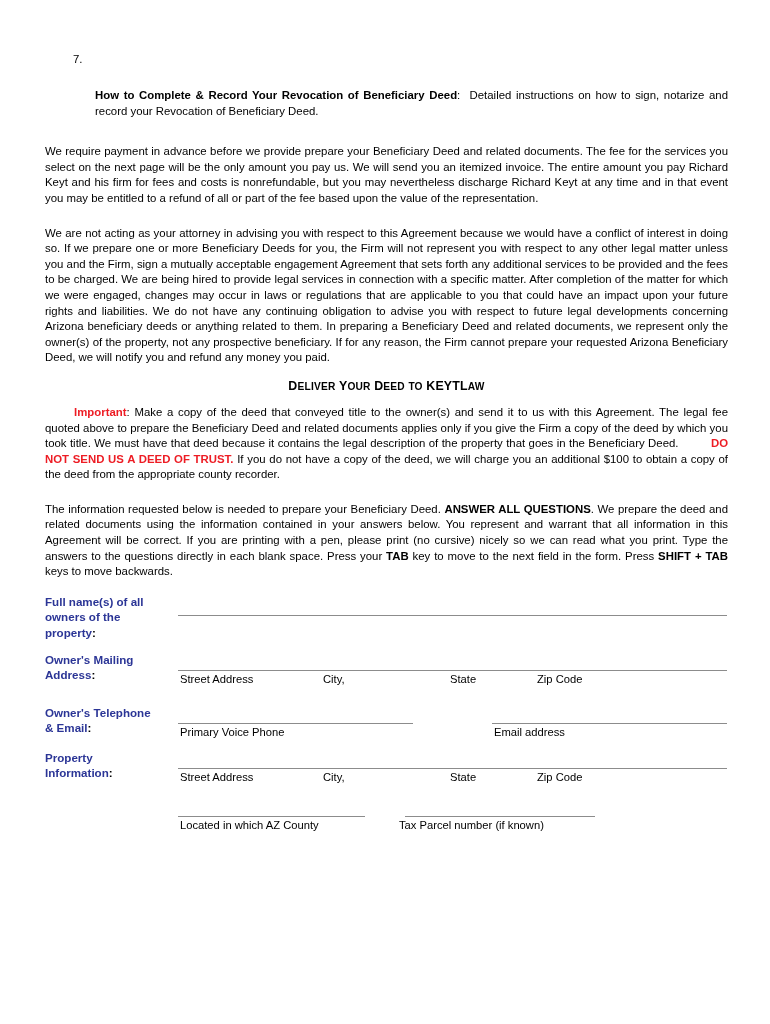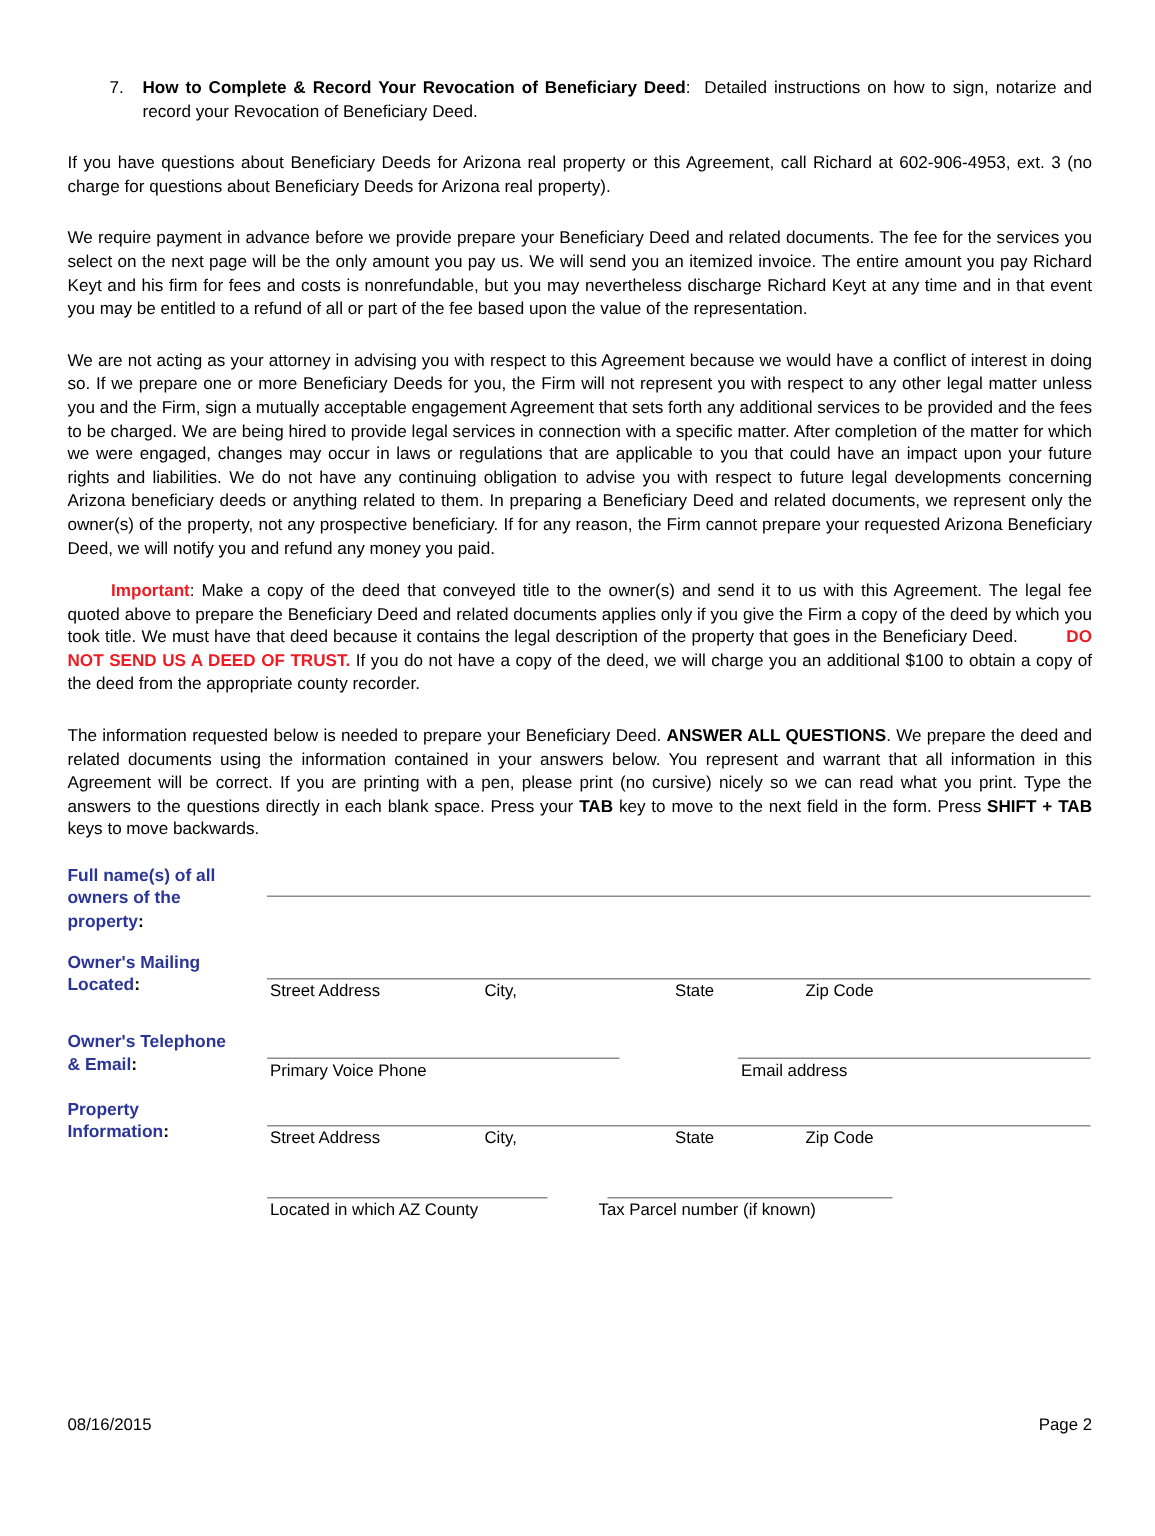--- a/index.html
+++ b/index.html
@@ -41,20 +41,21 @@
     width: 22px;
     flex: 0 0 22px;
     font-size: 11.4px;
     line-height: 15.6px;
   }
   .numbered-item .itxt {
     flex: 1;
     font-size: 11.4px;
     line-height: 15.6px;
     text-align: justify;
+    margin-top: 36px;
   }
   b, .bold { font-weight: bold; }
   .center-head {
     text-align: center;
     font-weight: bold;
     font-size: 11.8px;
     margin: 9px 0 12px 0;
     letter-spacing: 0.2px;
   }
   .smallcaps .sc-first { font-size: 12.4px; }
@@ -112,30 +113,36 @@
 
   <div class="content">
 
     <div class="numbered-item">
       <div class="num">7.</div>
       <div class="itxt"><b>How to Complete &amp; Record Your Revocation of Beneficiary Deed</b><span>:</span>&nbsp; <span>Detailed instructions on how to sign, notarize and record your Revocation of Beneficiary Deed.</span></div>
     </div>
 
     <div class="spacer-sm"></div>
 
-    <p class="body-text">If you have questions about Beneficiary Deeds for Arizona real property or this Agreement, call Richard at 602-906-4953, ext. 3 (no charge for questions about Beneficiary Deeds for Arizona real property).</p>
 
     <div class="spacer-sm"></div>
 
     <p class="body-text">We require payment in advance before we provide prepare your Beneficiary Deed and related documents.  The fee for the services you select on the next page will be the only amount you pay us.  We will send you an itemized invoice.  The entire amount you pay Richard Keyt and his firm for fees and costs is nonrefundable, but you may nevertheless discharge Richard Keyt at any time and in that event you may be entitled to a refund of all or part of the fee based upon the value of the representation.</p>
 
     <div class="spacer-sm"></div>
 
     <p class="body-text">We are not acting as your attorney in advising you with respect to this Agreement because we would have a conflict of interest in doing so.  If we prepare one or more Beneficiary Deeds for you, the Firm will not represent you with respect to any other legal matter unless you and the Firm, sign a mutually acceptable engagement Agreement that sets forth any additional services to be provided and the fees to be charged.  We are being hired to provide legal services in connection with a specific matter.  After completion of the matter for which we were engaged, changes may occur in laws or regulations that are applicable to you that could have an impact upon your future rights and liabilities.  We do not have any continuing obligation to advise you with respect to future legal developments concerning Arizona beneficiary deeds or anything related to them.  In preparing a Beneficiary Deed and related documents, we represent only the owner(s) of the property, not any prospective beneficiary. If for any reason, the Firm cannot prepare your requested Arizona Beneficiary Deed, we will notify you and refund any money you paid.</p>
 
+    <div class="center-head smallcaps">
+      <span class="sc-first">D</span><span class="sc-rest">ELIVER</span>
+      <span class="sc-first">Y</span><span class="sc-rest">OUR</span>
+      <span class="sc-first">D</span><span class="sc-rest">EED</span>
+      <span class="sc-rest">TO</span>
+      <span class="sc-first">KEYTL</span><span class="sc-rest">AW</span>
+    </div>
 
     <p class="body-text"><span class="red">Important</span><span>: </span><span>Make a copy of the deed that conveyed title to the owner(s) and send it to us with this Agreement.  The legal fee quoted above to prepare the Beneficiary Deed and related documents applies only if you give the Firm a copy of the deed by which you took title.  We must have that deed because it contains the legal description of the property that goes in the Beneficiary Deed.  </span><span class="red">DO NOT SEND US A DEED OF TRUST.</span><span>  If you do not have a copy of the deed, we will charge you an additional $100 to obtain a copy of the deed from the appropriate county recorder.</span></p>
 
     <div class="spacer-sm"></div>
 
 
     <p class="body-text"><span>The information requested below is needed to prepare your Beneficiary Deed.  </span><b>ANSWER ALL QUESTIONS</b><span>.  We prepare the deed and related documents using the information contained in your answers below.  You represent and warrant that all information in this Agreement will be correct.  If you are printing with a pen, please print (no cursive) nicely so we can read what you print.  Type the answers to the questions directly in each blank space.  Press your </span><b>TAB</b><span> key to move to the next field in the form.  Press </span><b>SHIFT + TAB</b><span> keys to move backwards.</span></p>
 
     <div class="form" style="height:250px;">
 
@@ -144,21 +151,21 @@
           <span>Full name(s) of all</span><br>
           <span>owners of the</span><br>
           <span>property</span><span class="colon">:</span>
         </div>
         <div class="fline" style="left:133px; top:21px; width:549px;"></div>
       </div>
 
       <div class="frow">
         <div class="flabel" style="left:0; top:58px;">
           <span>Owner's Mailing</span><br>
-          <span>Located</span><span class="colon">:</span>
+          <span>Address</span><span class="colon">:</span>
         </div>
         <div class="fline" style="left:133px; top:76px; width:549px;"></div>
         <div class="fsub" style="left:135px; top:78px;">Street Address</div>
         <div class="fsub" style="left:278px; top:78px;">City,</div>
         <div class="fsub" style="left:405px; top:78px;">State</div>
         <div class="fsub" style="left:492px; top:78px;">Zip Code</div>
       </div>
 
       <div class="frow">
         <div class="flabel" style="left:0; top:111px;">
@@ -185,18 +192,14 @@
         <div class="fline" style="left:133px; top:222px; width:187px;"></div>
         <div class="fline" style="left:360px; top:222px; width:190px;"></div>
         <div class="fsub" style="left:135px; top:224px;">Located in which AZ County</div>
         <div class="fsub" style="left:354px; top:224px;">Tax Parcel number (if known)</div>
       </div>
 
     </div>
 
   </div>
 
-  <div class="footer">
-    <span>08/16/2015</span>
-    <span>Page 2</span>
-  </div>
 
 </div>
 
 </body></html>

